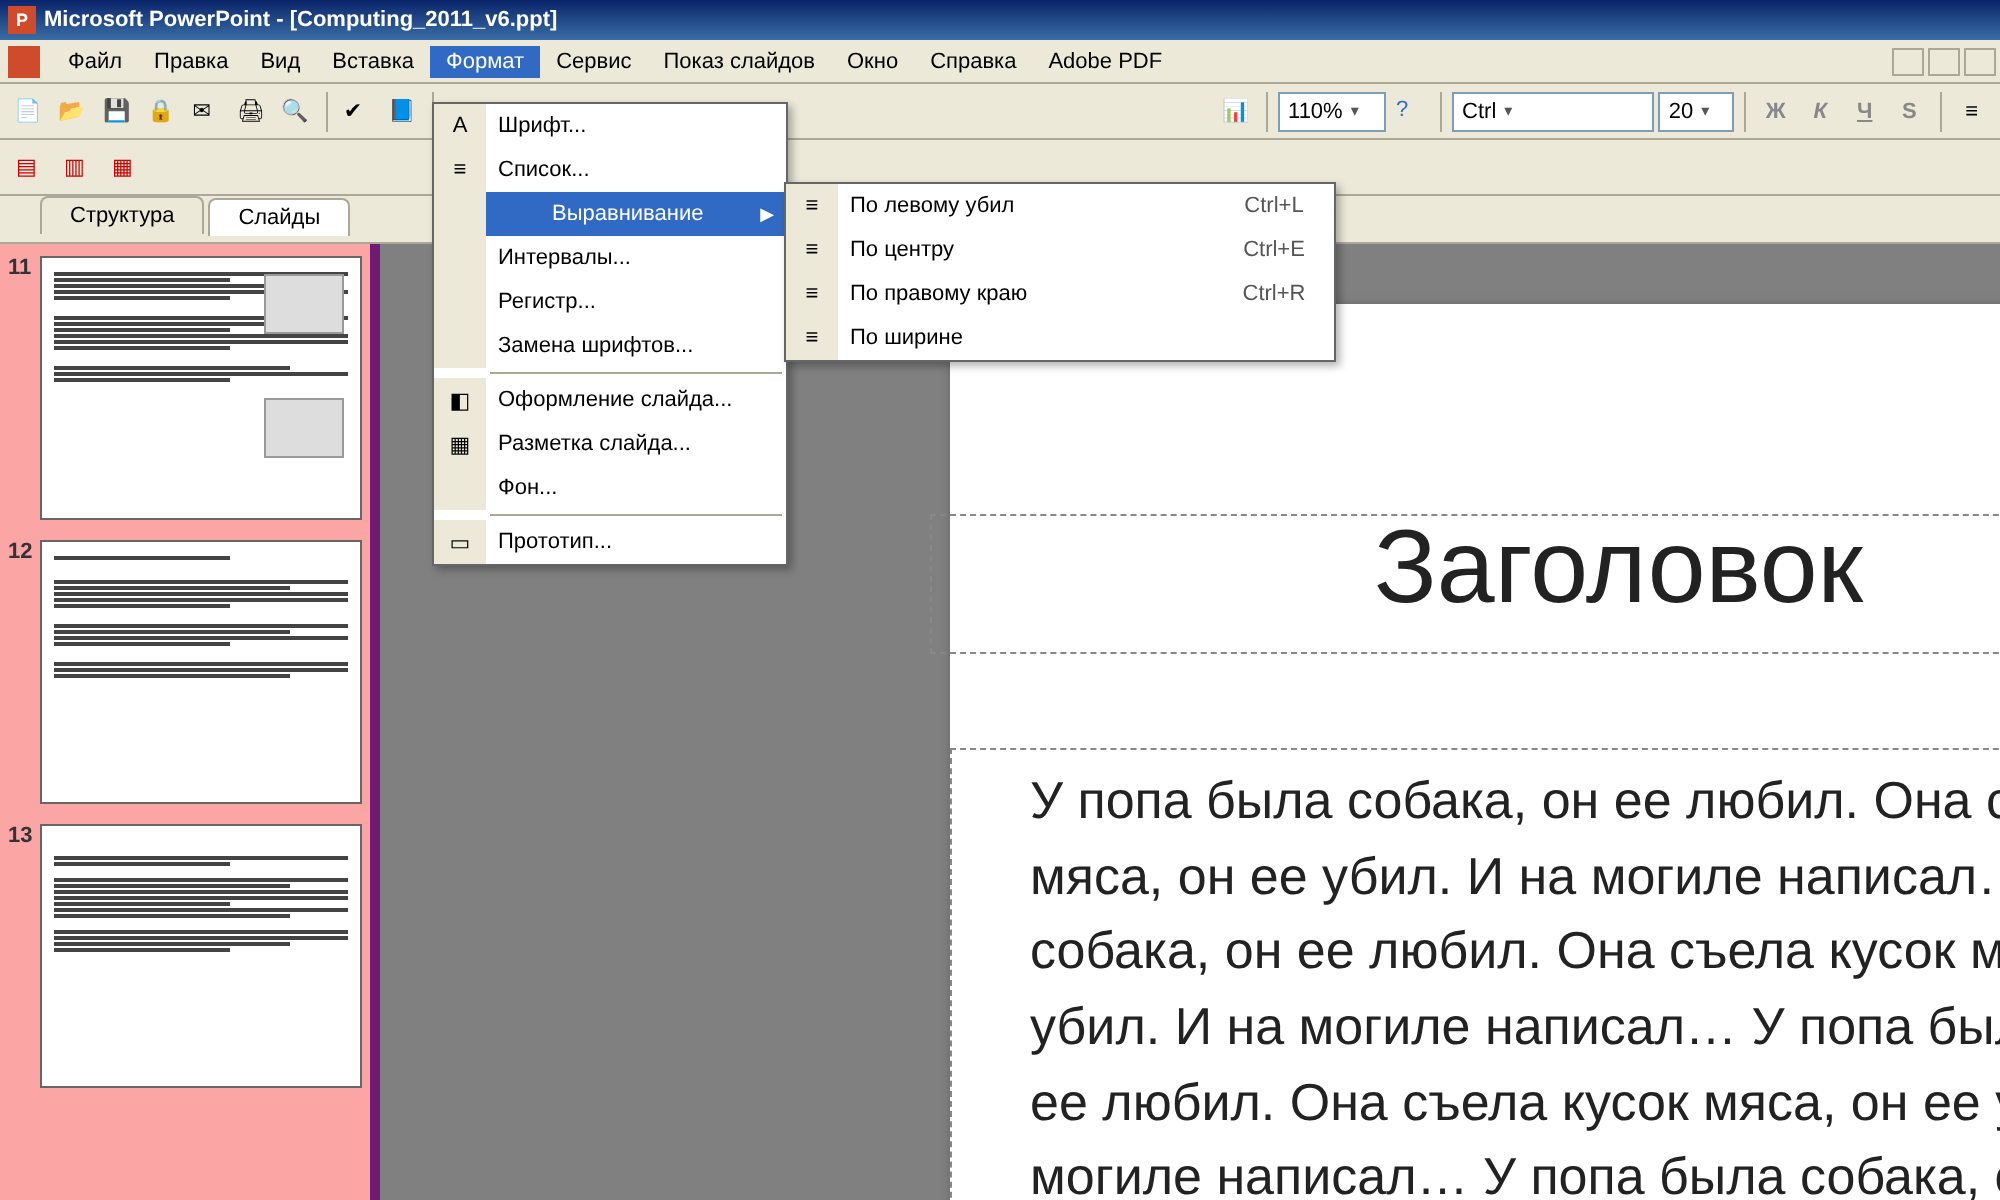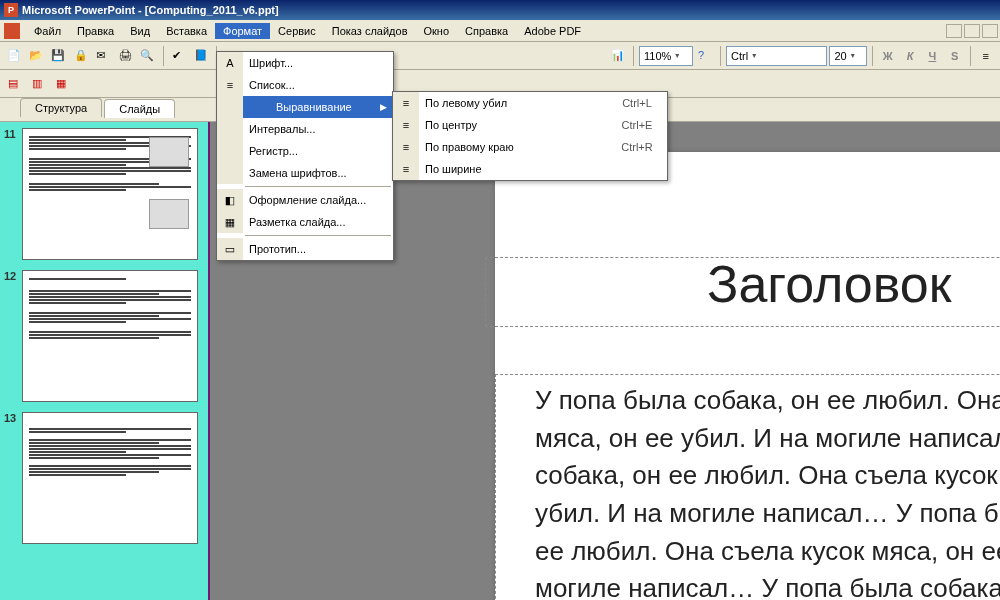--- a/index.html
+++ b/index.html
@@ -20,21 +20,21 @@
   .tfield .dd { margin-left: 4px; font-size: 8px; color: #555; }
   .tcheck { font-weight: bold; color: #888; }
 
   .toolbar2 { background: #ece9d8; height: 28px; display: flex; align-items: center; padding: 0 4px; gap: 2px; border-bottom: 1px solid #aca899; }
 
   .tabs { background: #ece9d8; height: 24px; display: flex; align-items: flex-start; padding: 0 20px; border-bottom: 1px solid #aca899; }
   .tab { padding: 3px 14px; border: 1px solid #aca899; border-bottom: none; border-radius: 4px 4px 0 0; background: #ece9d8; margin-right: 2px; position: relative; }
   .tab.active { background: #fff; top: 1px; }
 
   .workspace { display: flex; height: 478px; }
-  .thumbs { width: 210px; background: #5eead4; border-right: 2px solid #701a75; overflow: hidden; padding: 6px 4px; }
+  .thumbs { width: 190px; background: #fca5a5; border-right: 5px solid #701a75; overflow: hidden; padding: 6px 4px; }
   .thumbrow { display: flex; margin-bottom: 10px; }
   .thumbnum { width: 18px; font-size: 11px; font-weight: bold; color: #333; }
   .thumb { width: 176px; height: 132px; border: 1px solid #666; background: #fff; padding: 6px; font-size: 4px; line-height: 1.3; color: #333; overflow: hidden; }
   .thumb .tline { height: 2px; background: #444; margin: 1px 0; }
   .thumb .tline.short { width: 60%; }
   .thumb .tline.med { width: 80%; }
   .thumb .timg { width: 40px; height: 30px; background: #ddd; border: 1px solid #999; float: right; margin: 2px; }
 
   .editarea { flex: 1; background: #808080; position: relative; overflow: hidden; }
   .slide { position: absolute; top: 30px; left: 285px; width: 720px; height: 540px; background: #fff; box-shadow: 2px 2px 6px rgba(0,0,0,0.4); }
@@ -284,20 +284,24 @@
         <span>◧</span>
       </span>
       <span class="dd-label">Оформление слайда...</span>
     </div>
   <div class="dd-row">
       <span class="dd-iconcol">
         <span>▦</span>
       </span>
       <span class="dd-label">Разметка слайда...</span>
     </div>
+  <div class="dd-row">
+      <span class="dd-iconcol"></span>
+      <span class="dd-label">Фон...</span>
+    </div>
   <div class="dd-sep"></div>
   <div class="dd-row">
       <span class="dd-iconcol">
         <span>▭</span>
       </span>
       <span class="dd-label">Прототип...</span>
     </div>
 </div>
 
 <div class="dropdown dd-sub">

